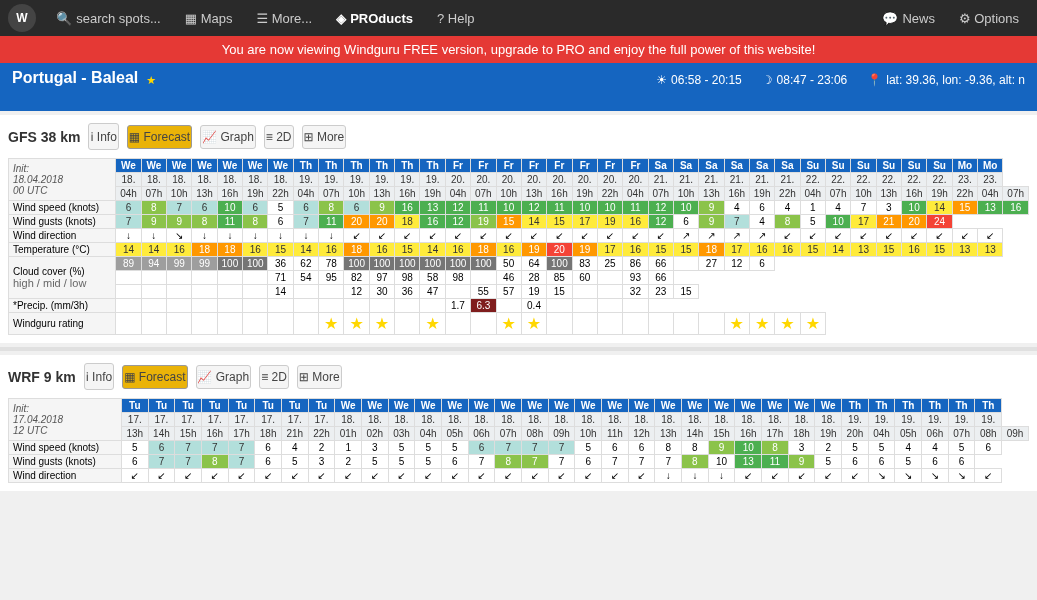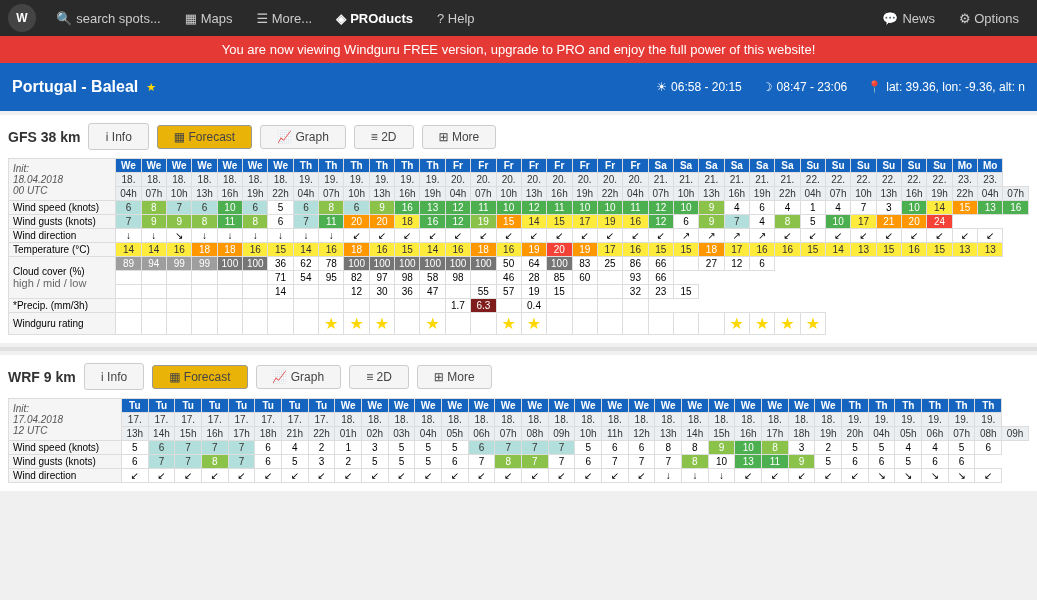--- a/index.html
+++ b/index.html
@@ -39,21 +39,21 @@
       text-align: center;
       padding: 6px;
       font-size: 13px;
     }
 
     
     .location-header {
       background: #1565c0;
       color: white;
       display: flex;
-      align-items: center;
+      align-items: flex-end;
       padding: 24px 12px;
       height: 40px;
     }
     .location-title { font-size: 16px; font-weight: bold; }
     .location-star { margin-left: 8px; color: #ffd700; }
     .location-meta { margin-left: auto; display: flex; gap: 20px; font-size: 12px; align-items: center; }
     .meta-item { display: flex; align-items: center; gap: 4px; }
 
     
     .section { background: white; margin: 4px 0; padding: 8px; }
@@ -61,21 +61,21 @@
     
     .section-header {
       display: flex;
       align-items: center;
       gap: 8px;
       margin-bottom: 8px;
     }
     .section-title { font-size: 14px; font-weight: bold; color: #333; }
     .tab-btn {
       display: flex; align-items: center; gap: 4px;
-      padding: 4px 16px;
+      padding: 4px 1px;
       border: 1px solid #ccc;
       border-radius: 3px;
       background: #f5f5f5;
       cursor: pointer;
       font-size: 12px;
       color: #444;
     }
     .tab-btn.active { background: #eab308; border-color: #999; }
 
     

